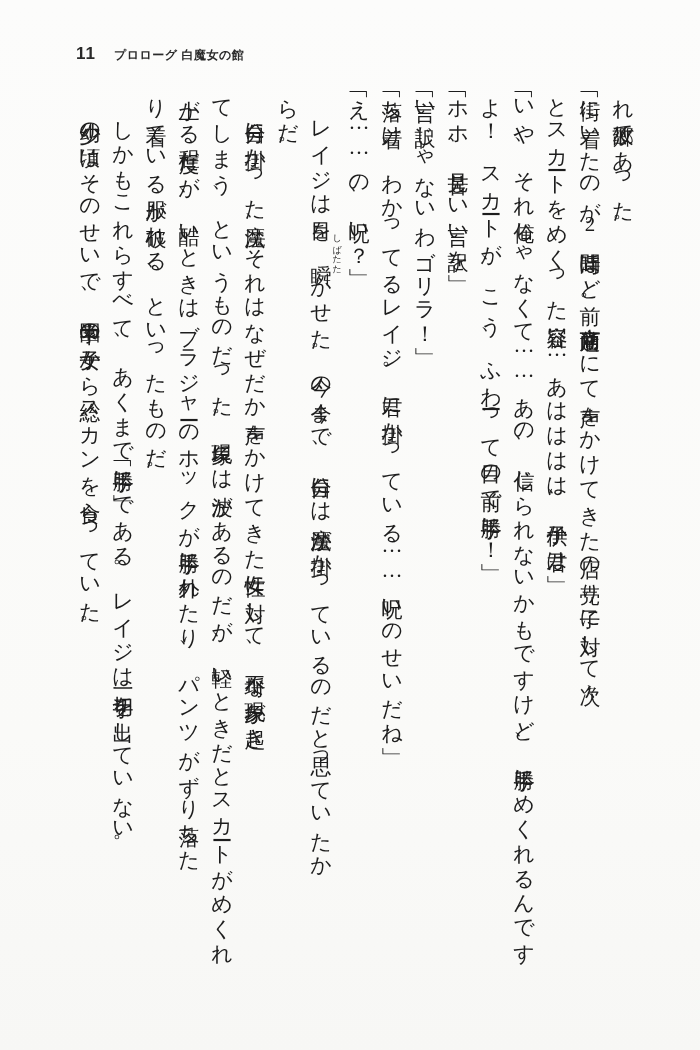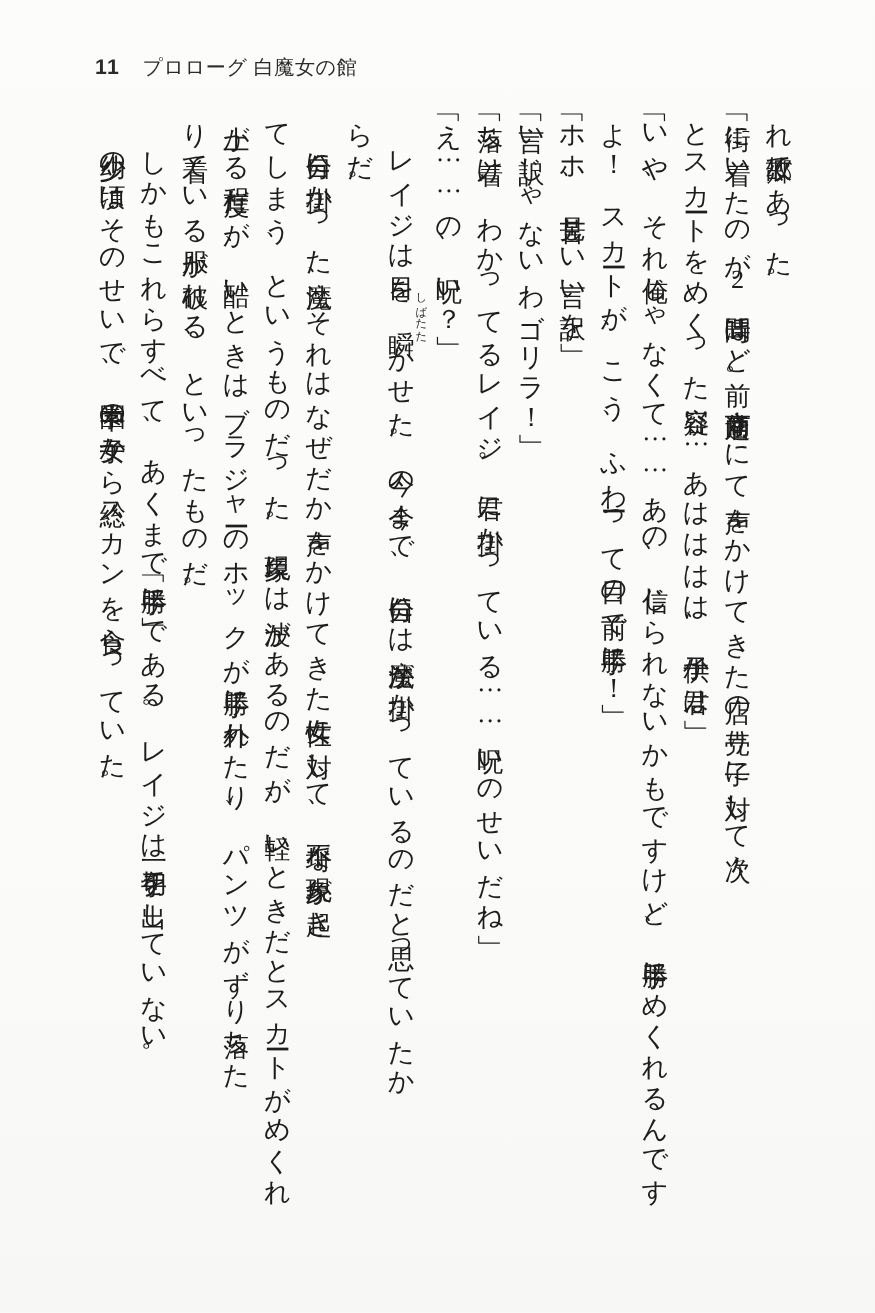--- a/index.html
+++ b/index.html
@@ -24,22 +24,22 @@
     gap: 18px;
     font-family: "Liberation Sans", "DejaVu Sans", sans-serif;
     color: #2a2a2a;
   }
   .running-head .pagenum {
     font-size: 17px;
     font-weight: bold;
     letter-spacing: 1px;
   }
   .running-head .chapter {
-    font-size: 16px;
-    font-weight: normal;
+    font-size: 12px;
+    font-weight: bold;
     letter-spacing: 0.5px;
   }
   .vtext {
     position: absolute;
     top: 84px;
     right: 61px;
     height: 935px;
     writing-mode: vertical-rl;
     text-orientation: upright;
     font-family: "Liberation Serif", "DejaVu Serif", serif;

